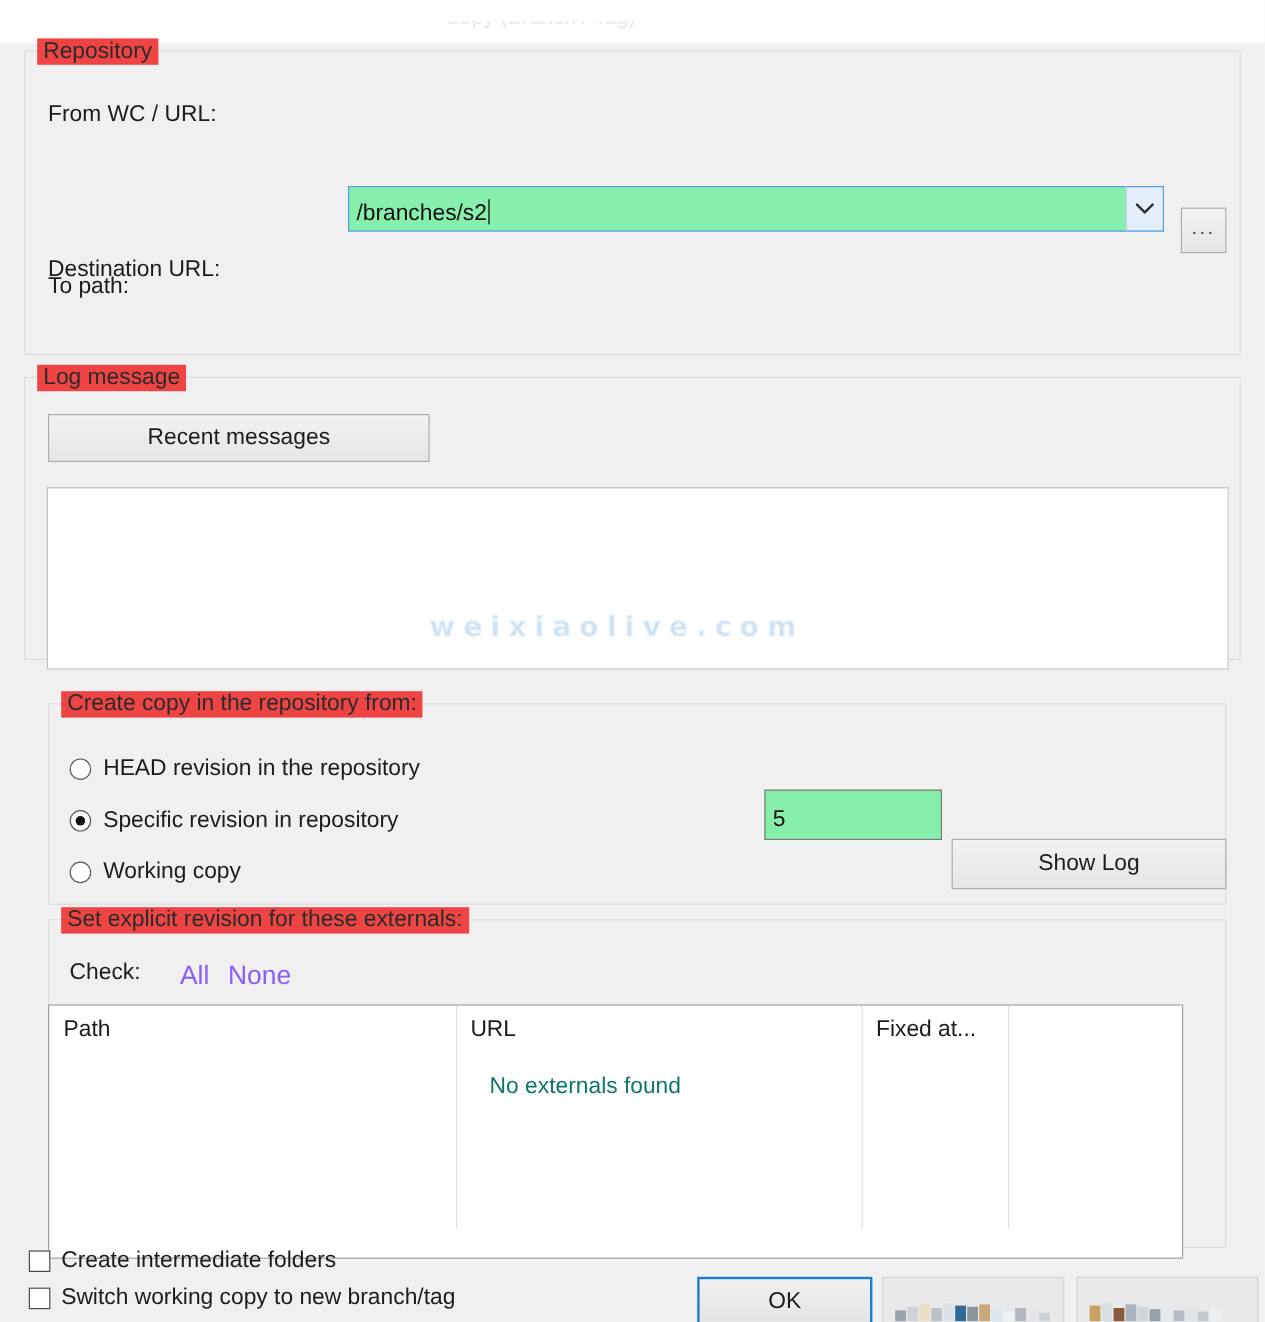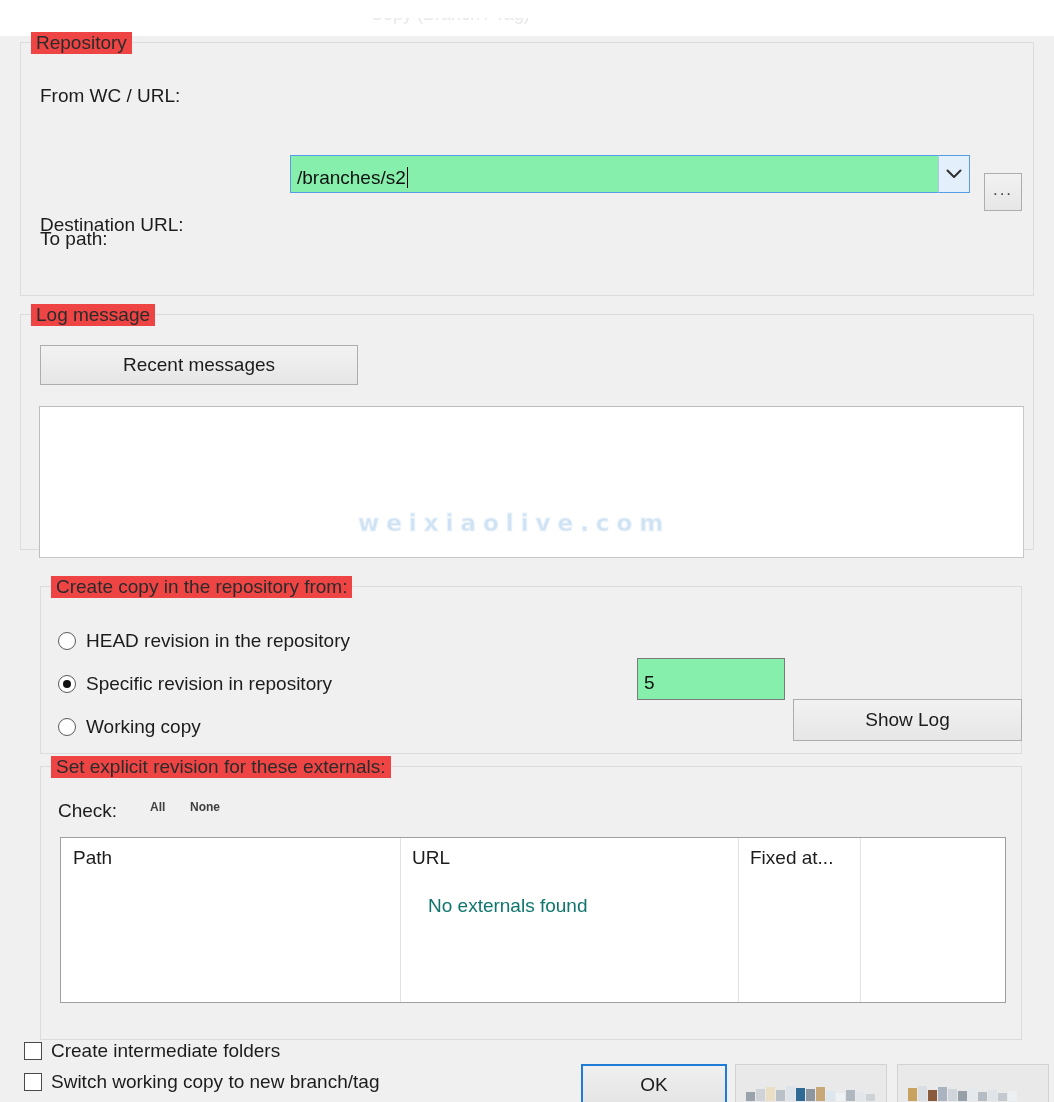--- a/index.html
+++ b/index.html
@@ -205,23 +205,23 @@
     margin-right: 9px;
     flex: 0 0 auto;
   }
   .check-label {
     font-size: 19px;
     color: #1c1c1c;
   }
 
   
   .chk-link {
-    font-size: 12px;
-    font-weight: bold;
-    color: #404040;
+    font-size: 22px;
+    font-weight: normal;
+    color: #8b5cf6;
     cursor: default;
   }
 
   
   .listview {
     position: absolute;
     box-sizing: border-box;
     background: #ffffff;
     border: 1px solid #a0a0a0;
     overflow: hidden;
@@ -349,21 +349,21 @@
   </div>
 
   <div class="groupbox" style="left:40px; top:748px; width:982px; height:274px;">
     <div class="group-title">Set explicit revision for these externals:</div>
   </div>
 
   <div class="static-label" style="left:58px; top:782px;">Check:</div>
   <div class="chk-link" style="position:absolute; left:150px; top:782px;">All</div>
   <div class="chk-link" style="position:absolute; left:190px; top:782px;">None</div>
 
-  <div class="listview" style="left:60px; top:819px; width:946px; height:166px;">
+  <div class="listview" style="left:40px; top:819px; width:946px; height:212px;">
 
     <div class="lv-col-sep" style="left:339px; height:186px;"></div>
     <div class="lv-col-sep" style="left:677px; height:186px;"></div>
     <div class="lv-col-sep" style="left:799px; height:186px;"></div>
 
     <div class="lv-header-cell" style="left:12px;">Path</div>
     <div class="lv-header-cell" style="left:351px;">URL</div>
     <div class="lv-header-cell" style="left:689px;">Fixed at...</div>
 
     <div class="lv-empty" style="left:367px; top:57px;">No externals found</div>

